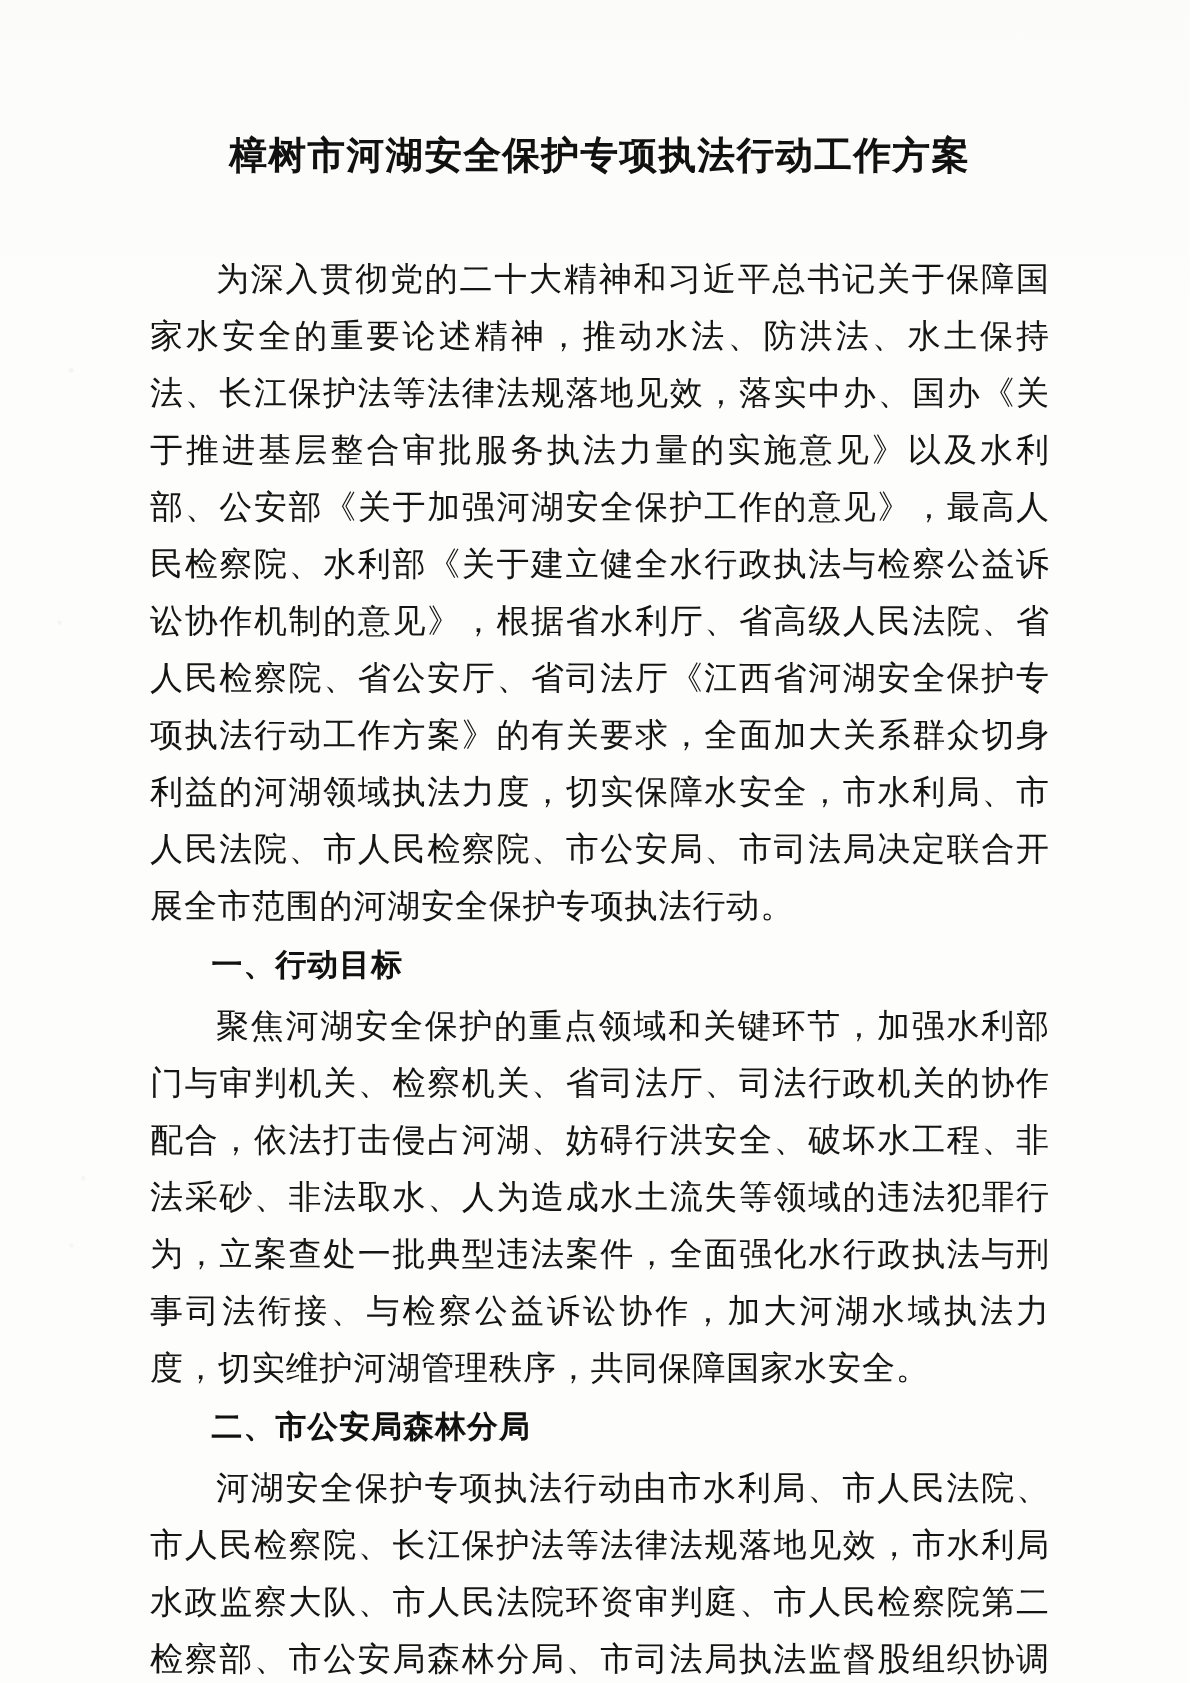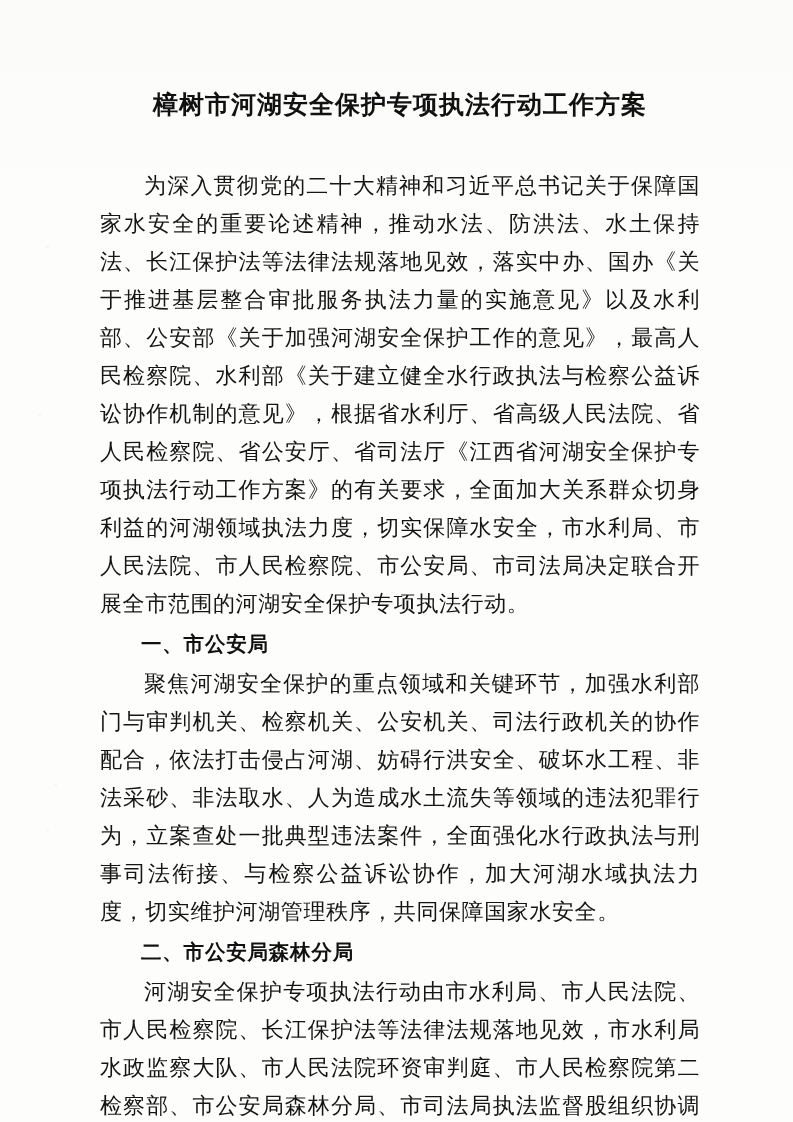--- a/index.html
+++ b/index.html
@@ -79,22 +79,22 @@
 
 <div class="page">
   <div class="scan-noise"></div>
 
   <div class="content">
 
     <h1 class="doc-title">樟树市河湖安全保护专项执法行动工作方案</h1>
 
     <p class="para">为深入贯彻党的二十大精神和习近平总书记关于保障国家水安全的重要论述精神，推动水法、防洪法、水土保持法、长江保护法等法律法规落地见效，落实中办、国办《关于推进基层整合审批服务执法力量的实施意见》以及水利部、公安部《关于加强河湖安全保护工作的意见》，最高人民检察院、水利部《关于建立健全水行政执法与检察公益诉讼协作机制的意见》，根据省水利厅、省高级人民法院、省人民检察院、省公安厅、省司法厅《江西省河湖安全保护专项执法行动工作方案》的有关要求，全面加大关系群众切身利益的河湖领域执法力度，切实保障水安全，市水利局、市人民法院、市人民检察院、市公安局、市司法局决定联合开展全市范围的河湖安全保护专项执法行动。</p>
 
-    <h2 class="section-heading">一、市公安局</h2>
+    <h2 class="section-heading">一、行动目标</h2>
 
-    <p class="para body-block">聚焦河湖安全保护的重点领域和关键环节，加强水利部门与审判机关、检察机关、公安机关、司法行政机关的协作配合，依法打击侵占河湖、妨碍行洪安全、破坏水工程、非法采砂、非法取水、人为造成水土流失等领域的违法犯罪行为，立案查处一批典型违法案件，全面强化水行政执法与刑事司法衔接、与检察公益诉讼协作，加大河湖水域执法力度，切实维护河湖管理秩序，共同保障国家水安全。</p>
+    <p class="para body-block">聚焦河湖安全保护的重点领域和关键环节，加强水利部门与审判机关、检察机关、省司法厅、司法行政机关的协作配合，依法打击侵占河湖、妨碍行洪安全、破坏水工程、非法采砂、非法取水、人为造成水土流失等领域的违法犯罪行为，立案查处一批典型违法案件，全面强化水行政执法与刑事司法衔接、与检察公益诉讼协作，加大河湖水域执法力度，切实维护河湖管理秩序，共同保障国家水安全。</p>
 
     <h2 class="section-heading">二、市公安局森林分局</h2>
 
     <p class="para body-block">河湖安全保护专项执法行动由市水利局、市人民法院、市人民检察院、长江保护法等法律法规落地见效，市水利局水政监察大队、市人民法院环资审判庭、市人民检察院第二检察部、市公安局森林分局、市司法局执法监督股组织协调并</p>
 
   </div>
 </div>
 
 </body></html>

